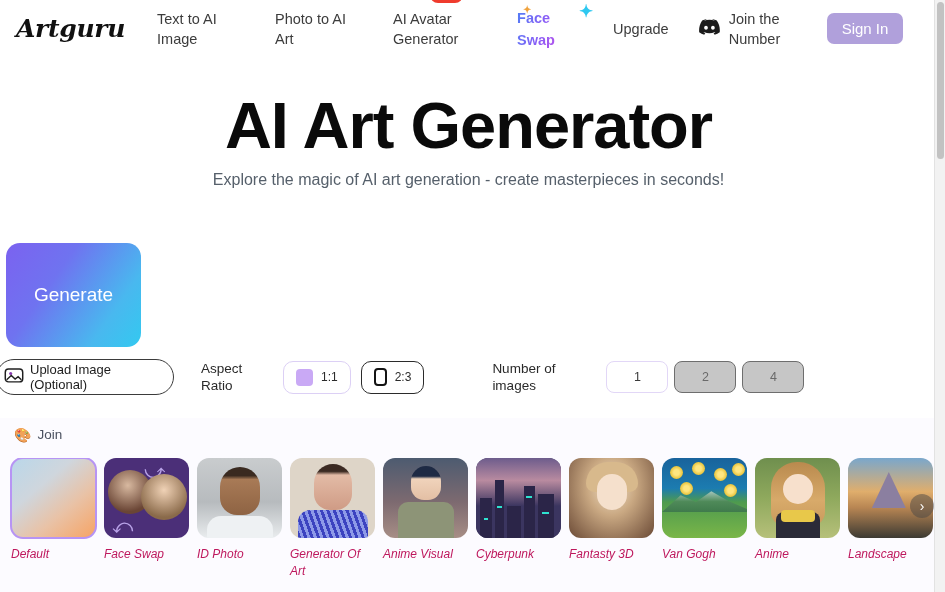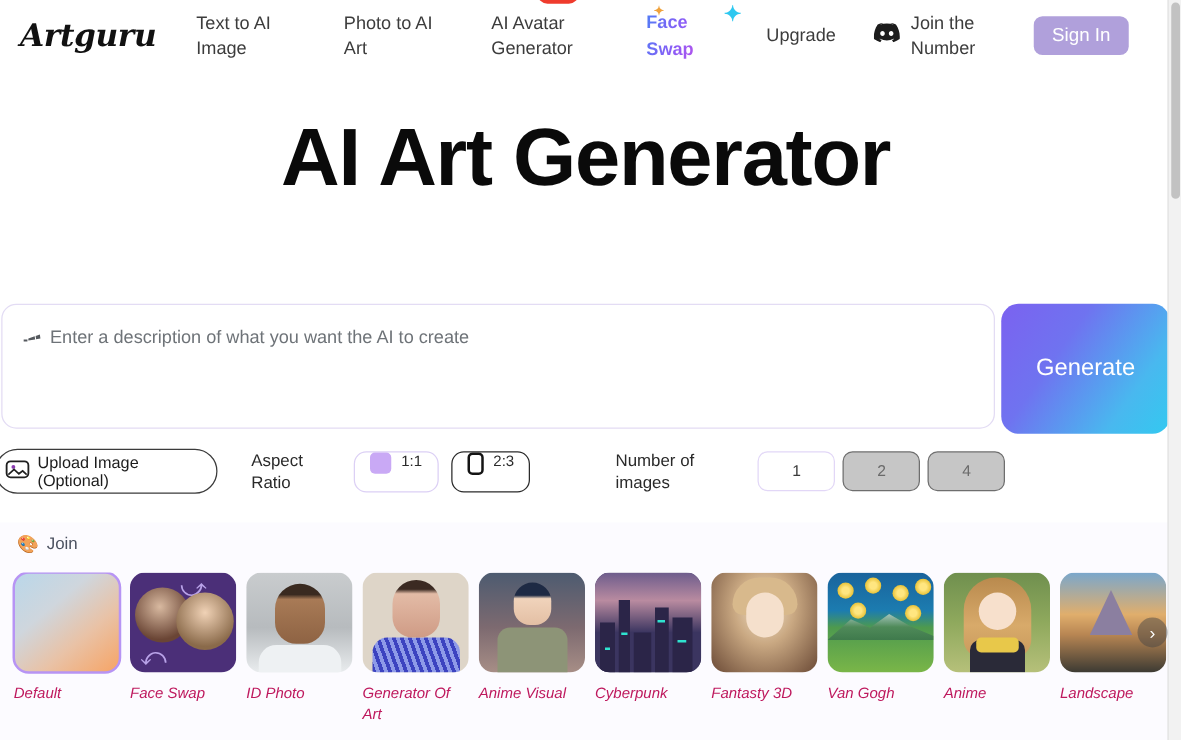--- a/index.html
+++ b/index.html
@@ -176,21 +176,21 @@
   .opt-label {
     font-size: 13.5px; color: #2a2a2a; line-height: 17px;
     width: 60px;
   }
   .aspect-group { display: flex; align-items: center; }
   .ratio-btn {
     height: 33px;
     border: 1px solid #2b2b2b;
     border-radius: 10px;
     background: #ffffff;
-    display: flex; align-items: flex-start; justify-content: center;
+    display: flex; align-items: center; justify-content: center;
     padding: 0 12px;
     margin-right: 10px;
     cursor: pointer;
   }
   .ratio-btn.active {
     border: 1px solid #dcd0f5;
     background: #ffffff;
   }
   .ratio-swatch {
     width: 17px; height: 17px;
@@ -400,32 +400,24 @@
       </svg>
     </span>
     <span class="discord-text">Join the Number</span>
   </div>
 
   <button class="signin-btn">Sign In</button>
 </div>
 
 <div class="hero">
   <h1 class="hero-title">AI Art Generator</h1>
+  <p class="hero-sub">Explore the magic of AI art generation - create masterpieces in seconds!</p>
 </div>
 
 <div class="prompt-row">
-  <div class="prompt-box">
-    <span class="pen-icon">
-      <svg width="15" height="15" viewBox="0 0 16 16">
-        <path fill="#55595e" d="M1 9.2h3.2v1.6H1zM5 8.4l5.4-1.9.4 2.6-5.8 1z"></path>
-        <path fill="#55595e" d="M11.2 6.2l3.6-1.3.5 3.4-3.7.7z"></path>
-      </svg>
-    </span>
-    <span class="prompt-placeholder">Enter a description of what you want the AI to create</span>
-  </div>
   <button class="generate-btn">Generate</button>
 </div>
 
 <div class="options-row">
 
   <div class="upload-btn">
     <span class="upload-icon">
       <svg width="22" height="22" viewBox="0 0 24 24">
         <rect x="2.5" y="5.5" width="19" height="14" rx="3.5" fill="none" stroke="#1f1f1f" stroke-width="1.6"></rect>
         <circle cx="8.4" cy="10.4" r="1.7" fill="#8a3ab0"></circle>

